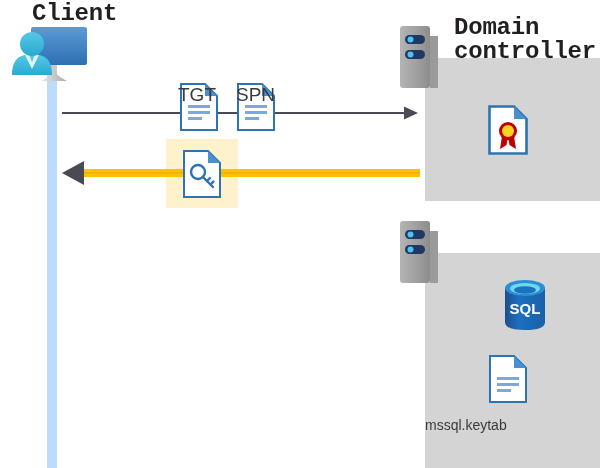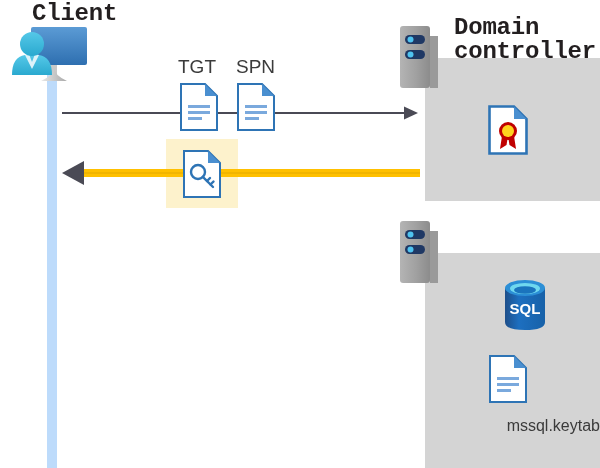--- a/index.html
+++ b/index.html
@@ -69,28 +69,29 @@
   #key-doc-icon { left: 183px; top: 150px; width: 38px; height: 48px; }
   #cert-icon { left: 488px; top: 105px; width: 40px; height: 50px; }
   #keytab-icon { left: 489px; top: 355px; width: 38px; height: 48px; }
   #sql-icon { left: 485px; top: 279px; width: 46px; height: 52px; margin-left: 17px; }
 
   
   .label-plain {
     color: #3b3b3b;
     font-size: 19px;
     line-height: 22px;
+    margin-top: 28px;
   }
   #tgt-label { left: 178px; top: 56px; }
   #spn-label { left: 236px; top: 56px; }
   #keytab-label {
     left: 425px; top: 417px; width: 175px;
-    text-align: right;
+    text-align: left;
     color: #3b3b3b;
-    font-size: 16px;
+    font-size: 14px;
   }
 
   
   #client-figure { left: 8px; top: 25px; width: 96px; height: 66px; }
 </style>
 </head>
 <body>
 
 <div id="canvas">
 

